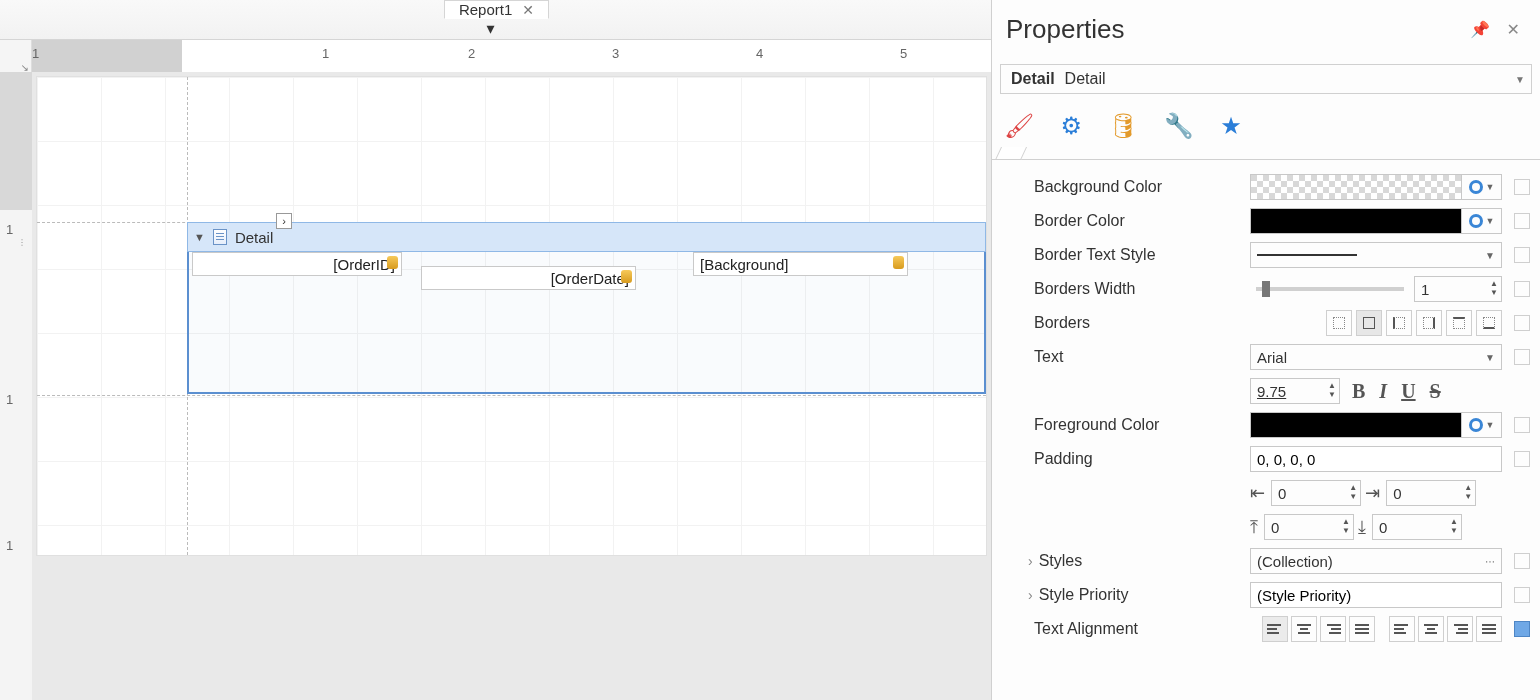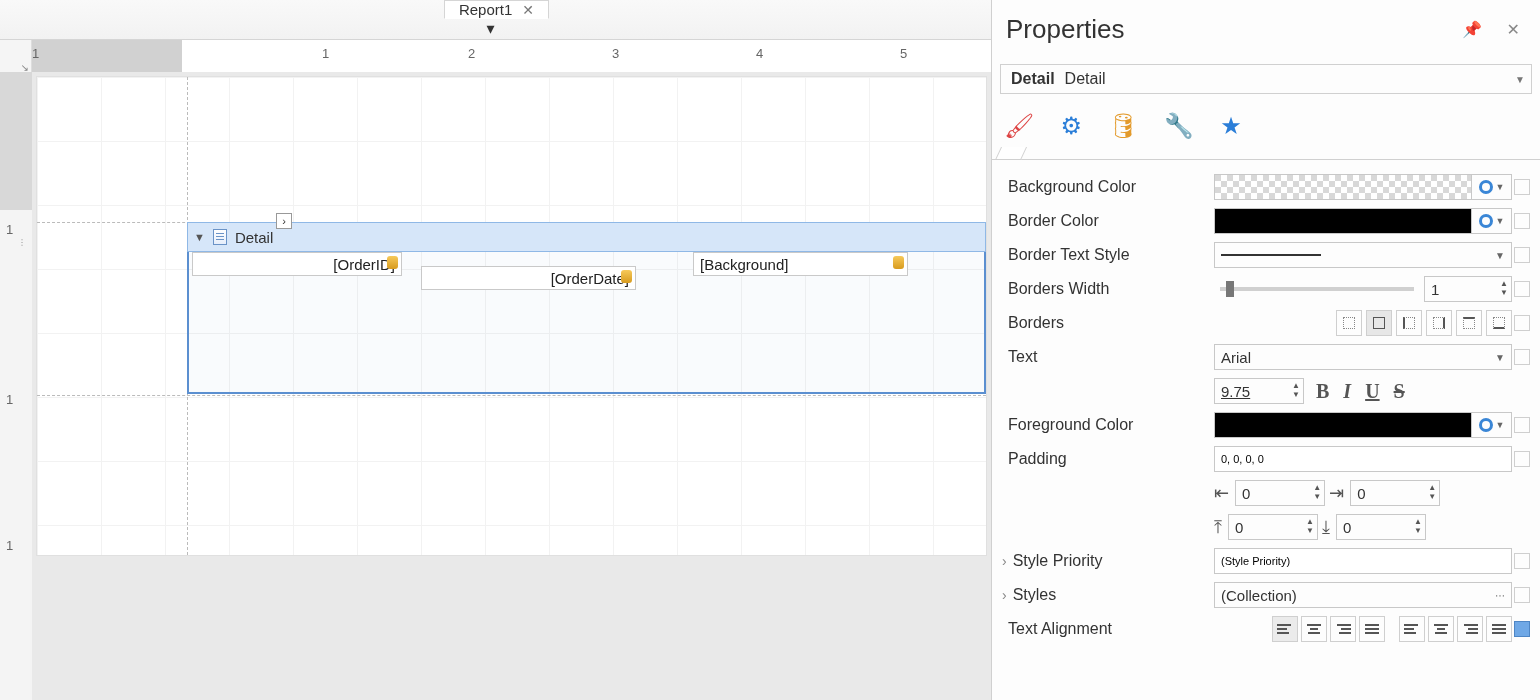--- a/index.html
+++ b/index.html
@@ -36,21 +36,21 @@
   .bandheader .det-icon{width:14px;height:16px;border:1px solid #6a93c7; background:linear-gradient(#fff,#e6eefb); position:relative;}
   .bandheader .det-icon::before{content:""; position:absolute; left:2px; top:3px; width:8px; height:1px; background:#6a93c7; box-shadow:0 3px 0 #6a93c7, 0 6px 0 #6a93c7;}
   .bandheader .smart{position:absolute; top:-10px; left:88px; width:16px; height:16px; border:1px solid #999; background:#fff; font-size:11px; display:flex; align-items:center; justify-content:center;}
   .bandbody{height:142px; border-left:2px solid #5b8fd0; border-right:2px solid #5b8fd0; border-bottom:2px solid #5b8fd0; background:rgba(91,143,208,0.04); position:relative;}
   .fieldbox{ position:absolute; border:1px solid #c9c9c9; background:#fff; height:24px; min-width:100px; display:flex; align-items:center; padding:0 6px; font-size:15px; color:#222;}
   .fieldbox .barrel{ position:absolute; right:3px; top:3px; width:11px; height:13px; background:linear-gradient(#f7c95a,#d79b1e); border-radius:3px;}
   .dashline{position:absolute; left:-150px; right:0; border-top:1px dashed #bbb;}
 
   
   .proppanel{ width:549px; border-left:1px solid #d0d0d0; background:#fdfdfd; display:flex; flex-direction:column;}
-  .prop-head{ height:58px; display:flex; align-items:center; padding:0 14px; gap:12px;}
+  .prop-head{ height:58px; display:flex; align-items:center; padding:0 14px; gap:4px;}
   .prop-head h1{ font-size:26px; font-weight:400; color:#333; margin:0; flex:1;}
   .pin,.close{ font-size:16px; color:#888; cursor:pointer; padding:4px 6px;}
   .selector{ border:1px solid #d0d0d0; margin:6px 8px 0 8px; height:30px; display:flex; align-items:center; padding:0 10px; font-size:16px; position:relative;}
   .selector b{font-weight:700; margin-right:10px;}
   .selector .dd{position:absolute; right:6px; font-size:10px; color:#777;}
 
   .toolbar{ display:flex; align-items:center; gap:26px; padding:18px 8px 8px 8px;}
   .tcat{display:flex; gap:26px; padding-left:4px;}
   .ticon{font-size:24px; cursor:pointer;}
   .brush{color:#d44;}
@@ -59,37 +59,37 @@
   .wrench{color:#555;}
   .star{color:#2b7ed8;}
   .searchwrap{ flex:1; position:relative;}
   .searchwrap input{ width:100%; height:30px; border:1px solid #d0d0d0; padding:0 28px 0 10px; font-size:15px; color:#666; font-style:italic;}
   .searchwrap .mag{position:absolute; right:8px; top:5px; color:#999;}
 
   .tabspine{border-bottom:1px solid #d0d0d0; padding-left:8px; position:relative; height:12px;}
   .tabspine .notch{position:absolute; left:6px; top:-1px; width:26px; height:13px; background:#fff; border:1px solid #d0d0d0; border-top:none; transform:skewX(-25deg);}
 
   .props{ flex:1; overflow:auto; padding:10px 10px 4px 10px;}
-  .row{ display:flex; align-items:center; min-height:34px; gap:2px; font-size:16px;}
+  .row{ display:flex; align-items:center; min-height:34px; gap:12px; font-size:16px;margin-left:26px;}
   .row .lbl{ width:210px; color:#333; padding-left:6px;}
   .row .lbl.exp{position:relative; padding-left:0;}
   .row .lbl.exp::before{content:"›"; color:#888; font-size:14px; margin-right:6px;}
   .row .ctl{ flex:1; display:flex; align-items:center; gap:4px;}
   .row .reset{width:16px; height:16px; border:1px solid #cfcfcf;}
   .row .reset.on{background:#6fa8e6; border-color:#4e86c5;}
 
   .swatchbox{ flex:1; height:26px; border:1px solid #c8c8c8; display:flex; align-items:center; position:relative;}
   .swatchbox .fill{flex:1; height:100%;}
   .checker{background:repeating-conic-gradient(#d8d8d8 0% 25%, #fff 0% 50%) 0/12px 12px;}
   .black{background:#000;}
   .swatchbox .colbtn{width:40px; height:100%; border-left:1px solid #c8c8c8; display:flex; align-items:center; justify-content:center; gap:3px;}
   .colbtn .ring{width:14px;height:14px;border-radius:50%;border:3px solid #3a86d6;}
   .colbtn .ar{font-size:9px;color:#666;}
 
-  .textedit{flex:1; height:26px; border:1px solid #c8c8c8; padding:0 6px; font-size:11px;}
+  .textedit{flex:1; height:26px; border:1px solid #c8c8c8; padding:0 6px; font-size:15px;}
   .ddselect{flex:1; height:26px; border:1px solid #c8c8c8; padding:0 6px; font-size:15px; position:relative; display:flex; align-items:center;}
   .ddselect .ar{position:absolute; right:6px; font-size:10px; color:#666;}
 
   
   .bgroup{display:flex; gap:4px;}
   .bic{width:26px;height:26px;border:1px solid #cfcfcf;display:flex;align-items:center;justify-content:center;position:relative;}
   .bic.sel{background:#e7e7e7;}
   .bic .sq{width:12px;height:12px;border:1px dotted #888;}
   .bic .sq.all{border:1px solid #555;}
   .bic .sq.l{border-left:2px solid #555;}
@@ -399,35 +399,35 @@
                 <span>▲</span>
                 <span>▼</span>
               </span>
             </div>
         </div>
       </div>
       <div style="width:16px;"></div>
     </div>
 
     <div class="row">
-      <div class="lbl exp">Style Priority</div>
-      <div class="ctl">
-          <input class="textedit" value="(Style Priority)" style="">
-        </div>
-      <div class="reset"></div>
-    </div>
-
-    <div class="row">
       <div class="lbl exp">Styles</div>
       <div class="ctl">
         <div class="ddselect">
           <span>(Collection)</span>
           <span class="ar">⋯</span>
         </div>
       </div>
+      <div class="reset"></div>
+    </div>
+
+    <div class="row">
+      <div class="lbl exp">Style Priority</div>
+      <div class="ctl">
+          <input class="textedit" value="(Style Priority)" style="">
+        </div>
       <div class="reset"></div>
     </div>
 
     <div class="row">
       <div class="lbl">Text Alignment</div>
       <div class="ctl" style="justify-content:flex-end; gap:14px;">
         <div class="aligngroup">
           <div class="abtn al-l sel">
               <span></span>
               <span></span>

